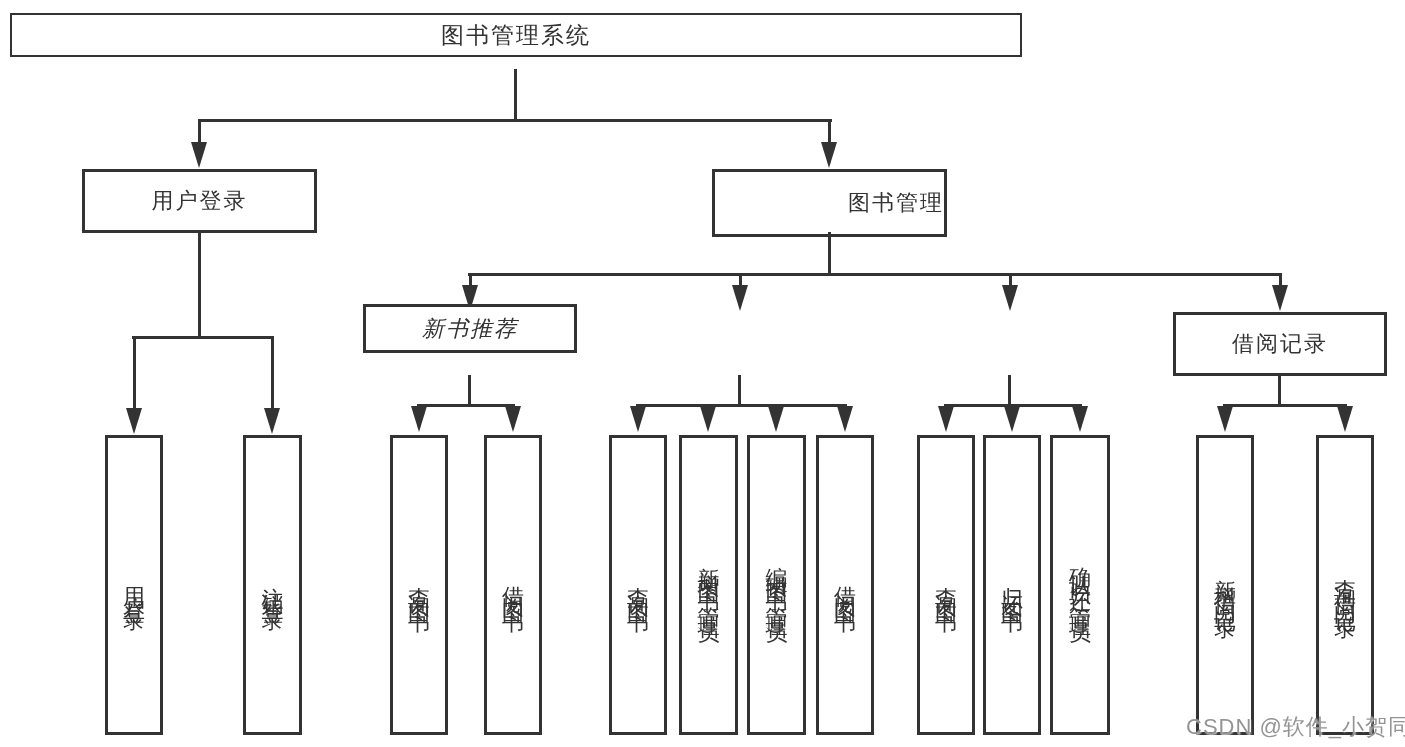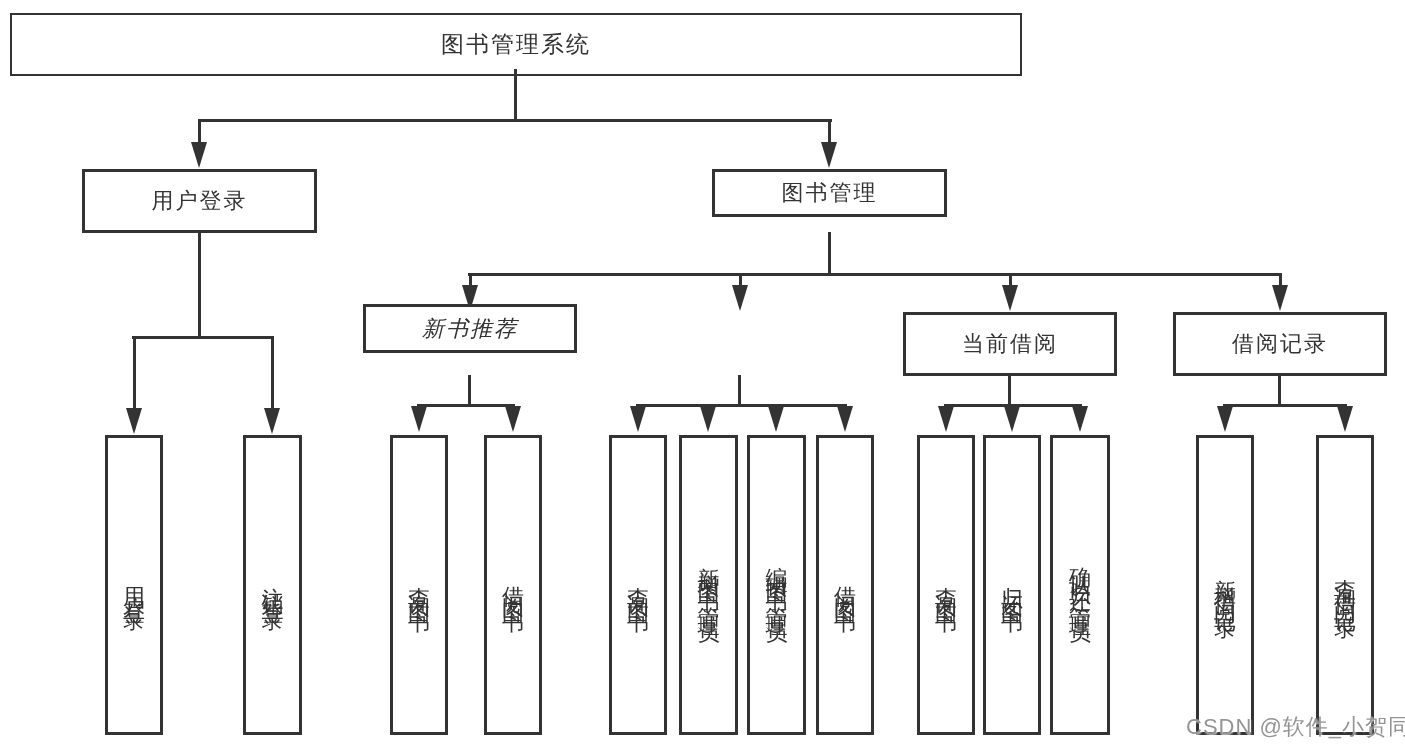--- a/index.html
+++ b/index.html
@@ -24,35 +24,35 @@
     position:absolute;left:1186px;top:712px;font-size:22px;color:#949494;
     letter-spacing:1px;white-space:nowrap;
     text-shadow:1px 1px 2px rgba(255,255,255,0.9);
   }
 </style>
 </head>
 <body>
 
 <div class="canvas">
 
-  <div class="box h-box root-box" style="left:10px;top:13px;width:1012px;height:63px;">
+  <div class="box h-box root-box" style="left:10px;top:13px;width:1012px;height:44px;">
     <span>图书管理系统</span>
   </div>
 
   <div class="ln" style="left:514px;top:69px;width:3px;height:53px;"></div>
   <div class="ln" style="left:198px;top:119px;width:634px;height:3px;"></div>
   <div class="ln" style="left:198px;top:119px;width:3px;height:25px;"></div>
   <div class="arrow" style="left:191px;top:142px;"></div>
   <div class="ln" style="left:828px;top:119px;width:3px;height:25px;"></div>
   <div class="arrow" style="left:821px;top:142px;"></div>
 
   <div class="box h-box" style="left:82px;top:169px;width:235px;height:64px;">
     <span>用户登录</span>
   </div>
-  <div class="box h-box" style="left:712px;top:169px;width:235px;height:48px;">
+  <div class="box h-box" style="left:712px;top:169px;width:235px;height:68px;justify-content:flex-end;">
     <span>图书管理</span>
   </div>
 
   <div class="ln" style="left:198px;top:232px;width:3px;height:106px;"></div>
   <div class="ln" style="left:132px;top:336px;width:142px;height:3px;"></div>
   <div class="ln" style="left:133px;top:336px;width:3px;height:73px;"></div>
   <div class="arrow" style="left:126px;top:408px;"></div>
   <div class="ln" style="left:271px;top:336px;width:3px;height:73px;"></div>
   <div class="arrow" style="left:264px;top:408px;"></div>
 
@@ -62,23 +62,20 @@
   <div class="arrow" style="left:462px;top:285px;"></div>
   <div class="ln" style="left:739px;top:273px;width:3px;height:14px;"></div>
   <div class="arrow" style="left:732px;top:285px;"></div>
   <div class="ln" style="left:1009px;top:273px;width:3px;height:14px;"></div>
   <div class="arrow" style="left:1002px;top:285px;"></div>
   <div class="ln" style="left:1279px;top:273px;width:3px;height:14px;"></div>
   <div class="arrow" style="left:1272px;top:285px;"></div>
 
   <div class="box h-box" style="left:363px;top:304px;width:214px;height:49px;font-style:italic;">
     <span>新书推荐</span>
-  </div>
-  <div class="box h-box" style="left:903px;top:312px;width:214px;height:64px;">
-    <span>当前借阅</span>
   </div>
   <div class="box h-box" style="left:1173px;top:312px;width:214px;height:64px;">
     <span>借阅记录</span>
   </div>
 
   <div class="ln" style="left:468px;top:375px;width:3px;height:31px;"></div>
   <div class="ln" style="left:417px;top:404px;width:98px;height:3px;"></div>
   <div class="arrow" style="left:411px;top:406px;"></div>
   <div class="arrow" style="left:505px;top:406px;"></div>
 

